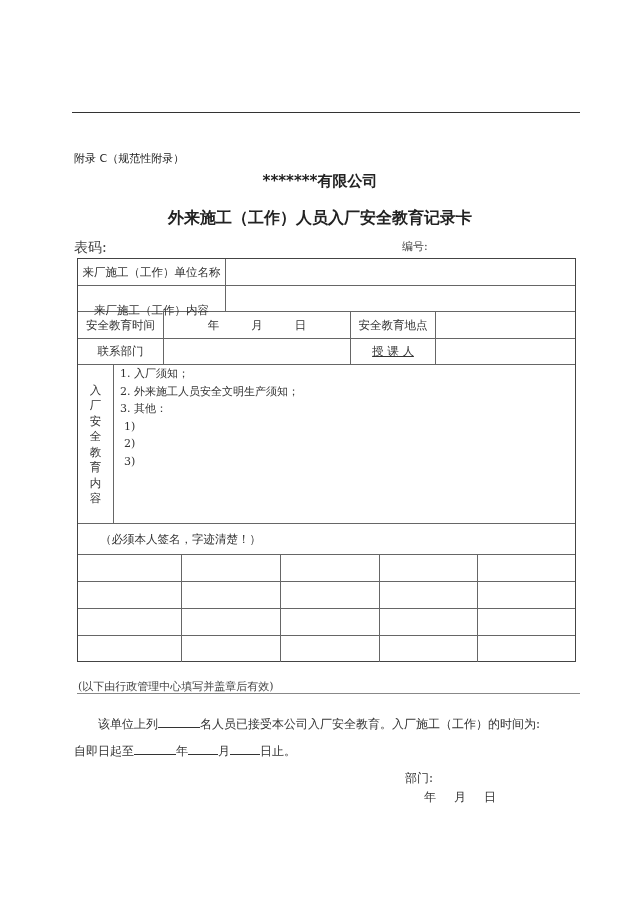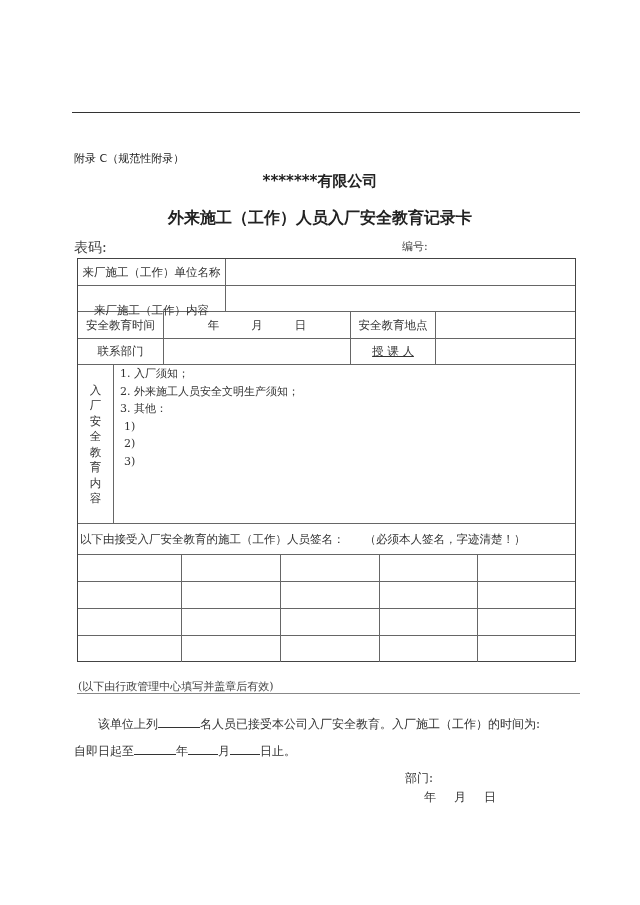--- a/index.html
+++ b/index.html
@@ -94,21 +94,20 @@
   <div class="items">
     <div>1. 入厂须知；</div>
     <div>2. 外来施工人员安全文明生产须知；</div>
     <div>3. 其他：</div>
     <div style="padding-left:4px;"> 1)</div>
     <div style="padding-left:4px;"> 2)</div>
     <div style="padding-left:4px;"> 3)</div>
   </div>
 
   <div class="signlabel">
-    <span>以下由接受入厂安全教育的施工（工作）人员签名：</span>
     <span style="margin-left:20px;">（必须本人签名，字迹清楚！）</span>
   </div>
 </div>
 
 <div class="abs admin">(以下由行政管理中心填写并盖章后有效)</div>
 <div class="abs adminline"></div>
 
 <div class="abs para" style="left:98px;top:667px;">
   <span>该单位上列</span><span class="blank" style="width:42px;"></span><span>名人员已接受本公司入厂安全教育。入厂施工（工作）的时间为:</span>
 </div>

